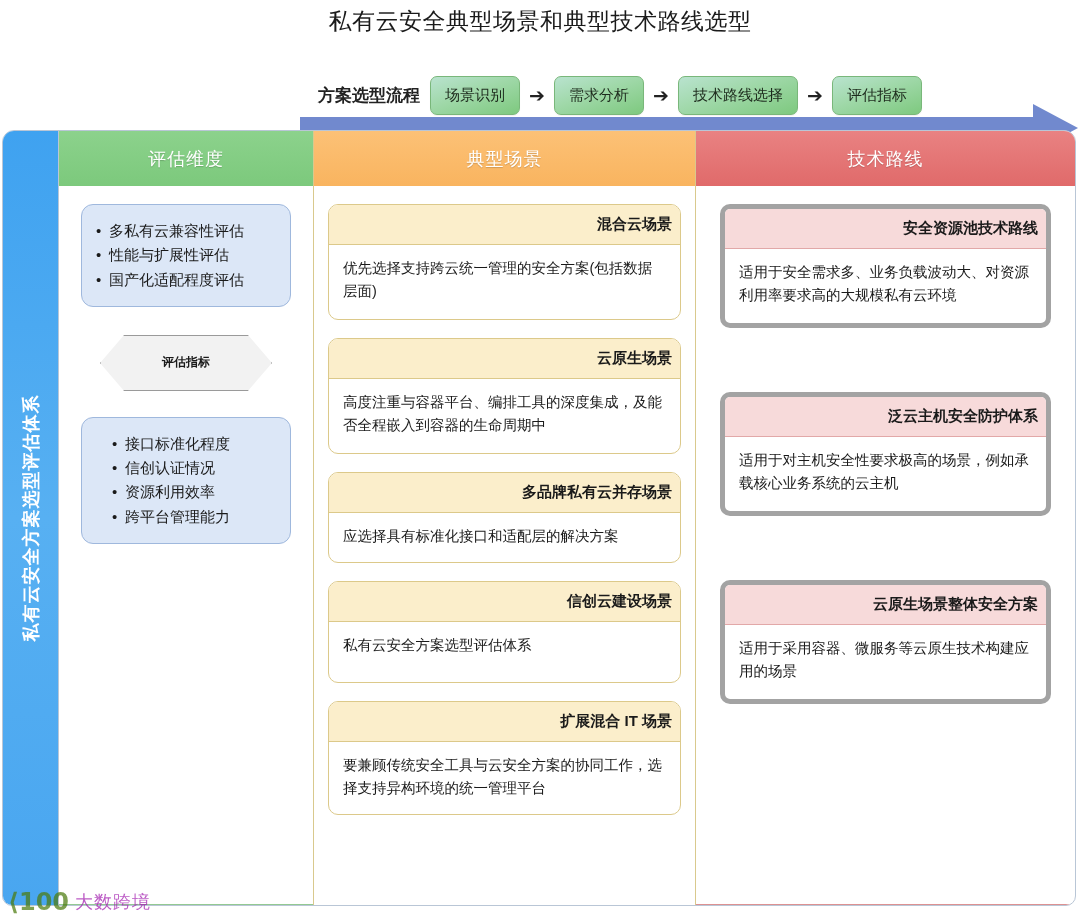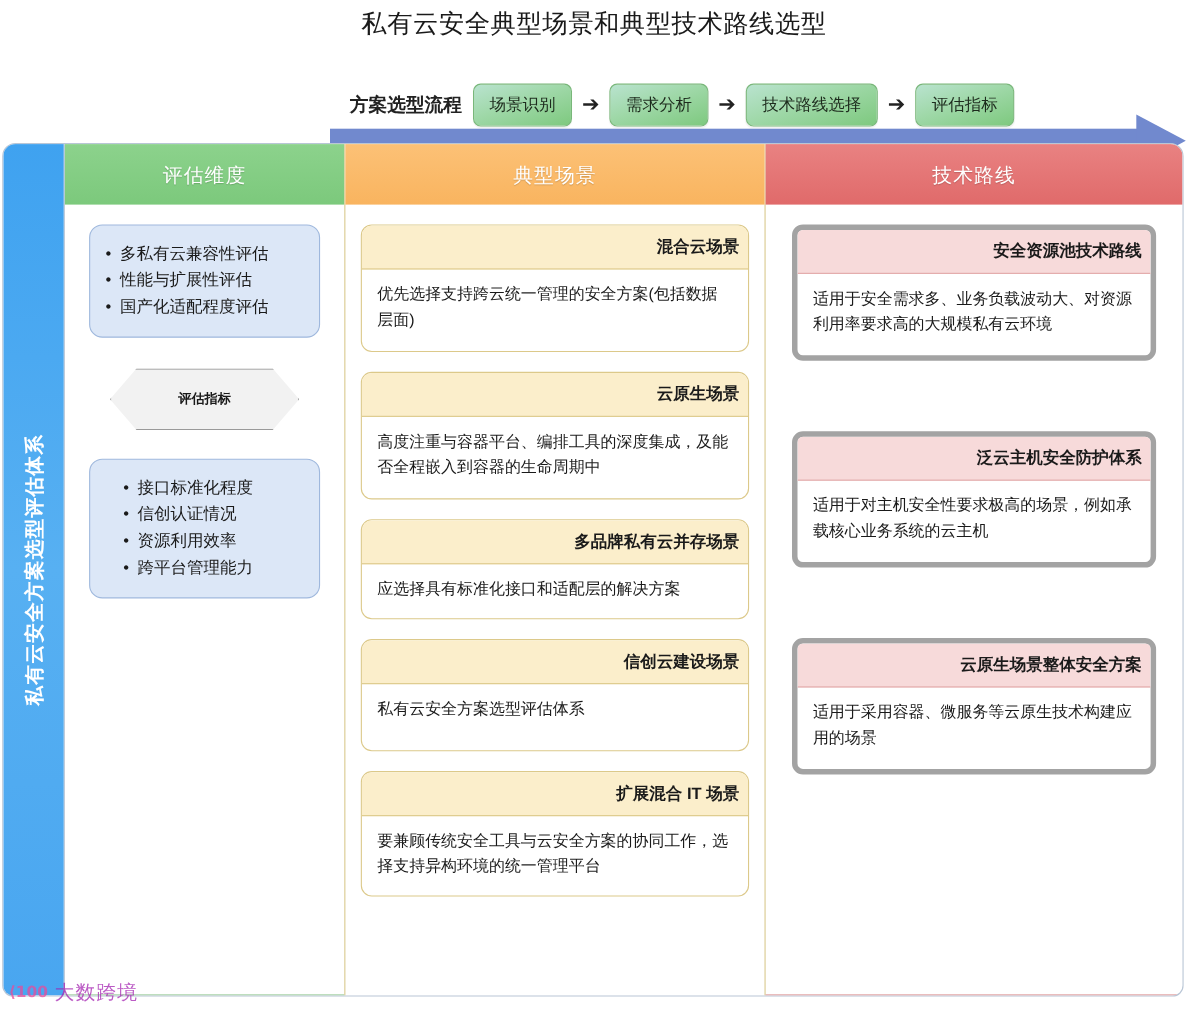--- a/index.html
+++ b/index.html
@@ -170,21 +170,21 @@
   .card.h2 .card-body { min-height: 60px; }
   .spacer-md { height: 46px; }
 
   
   .watermark {
     position: absolute; left: 8px; bottom: 6px;
     display: flex; align-items: center; gap: 6px;
     opacity: .72; z-index: 9; pointer-events: none;
   }
   .wm-logo {
-    font-size: 14px; font-weight: bold; color: #ec4899;
+    font-size: 24px; font-weight: bold; color: #4d7c0f;
     font-family: "DejaVu Sans", sans-serif; line-height: 1;
   }
   .wm-text {
     font-size: 18px; font-weight: normal; color: #a21caf; letter-spacing: 1px;
   }
 </style>
 </head>
 <body>
 
 <div id="root">

